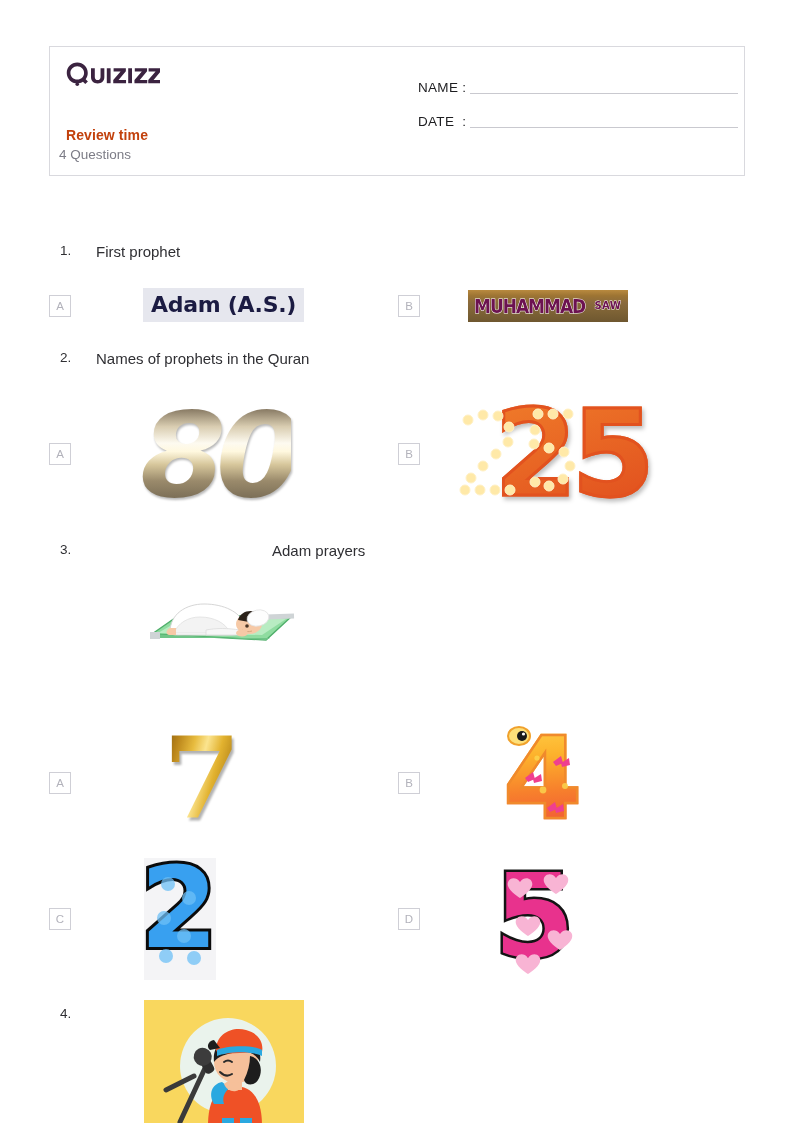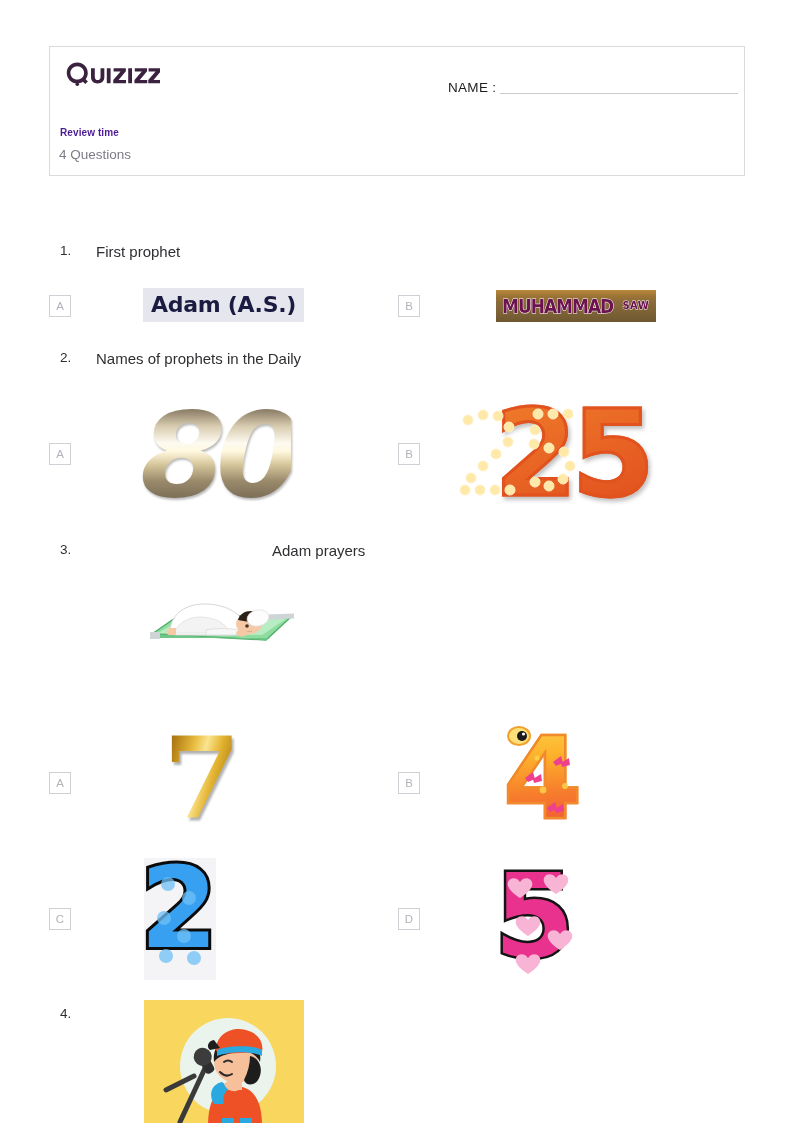--- a/index.html
+++ b/index.html
@@ -30,25 +30,25 @@
   .brand {
     position: absolute;
     left: 14px;
     top: 14px;
     display: flex;
     align-items: center;
   }
   .brand svg { display: block; }
   .quiz-title {
     position: absolute;
-    left: 10px;
+    left: 16px;
     top: 80px;
-    font-size: 10px;
-    font-weight: 700;
-    color: #4c1d95;
+    font-size: 14px;
+    font-weight: 700;
+    color: #c2410c;
     letter-spacing: 0.1px;
   }
   .quiz-count {
     position: absolute;
     left: 9px;
     top: 100px;
     font-size: 13.5px;
     font-weight: 400;
     color: #7c7c86;
   }
@@ -63,21 +63,20 @@
     display: flex;
     align-items: flex-end;
     height: 34px;
   }
   .field-label {
     font-size: 13.5px;
     color: #1d1d20;
     white-space: pre;
     letter-spacing: 0.3px;
     padding-bottom: 2px;
-    margin-left: 30px;
   }
   .field-line {
     flex: 1;
     border-bottom: 1px solid #c9c9cf;
     height: 1px;
     margin-left: 4px;
     margin-bottom: 3px;
   }
 
   
@@ -279,47 +278,51 @@
   </div>
 
   <div class="quiz-title">Review time</div>
   <div class="quiz-count">4 Questions</div>
 
   <div class="fields">
     <div class="field-row">
       <span class="field-label">NAME :</span>
       <span class="field-line"></span>
     </div>
+    <div class="field-row">
+      <span class="field-label">DATE  :</span>
+      <span class="field-line"></span>
+    </div>
   </div>
 </div>
 
 <div class="qblock" style="top:243px;">
   <div class="qrow">
     <span class="qnum">1.</span>
     <span class="qtext" style="left:96px;">First prophet</span>
   </div>
 </div>
 
 <div class="opt-badge" style="left:49px; top:295px;">A</div>
 <div class="opt-img" style="left:95px; top:288px;">
   <div class="adam-chip">Adam (A.S.)</div>
 </div>
 
 <div class="opt-badge" style="left:398px; top:295px;">B</div>
-<div class="opt-img" style="left:448px; top:290px;">
+<div class="opt-img" style="left:420px; top:290px;">
   <div class="muh-banner">
     <span class="muh-text">MUHAMMAD</span>
     <span class="muh-saw">SAW</span>
   </div>
 </div>
 
 <div class="qblock" style="top:350px;">
   <div class="qrow">
     <span class="qnum">2.</span>
-    <span class="qtext" style="left:96px;">Names of prophets in the Daily</span>
+    <span class="qtext" style="left:96px;">Names of prophets in the Quran</span>
   </div>
 </div>
 
 <div class="opt-badge" style="left:49px; top:443px;">A</div>
 <div class="opt-img" style="left:92px; top:396px;">
   <div class="num-art num-80">80</div>
 </div>
 
 <div class="opt-badge" style="left:398px; top:443px;">B</div>
 <div class="opt-img num-25-wrap" style="left:446px; top:394px;">

